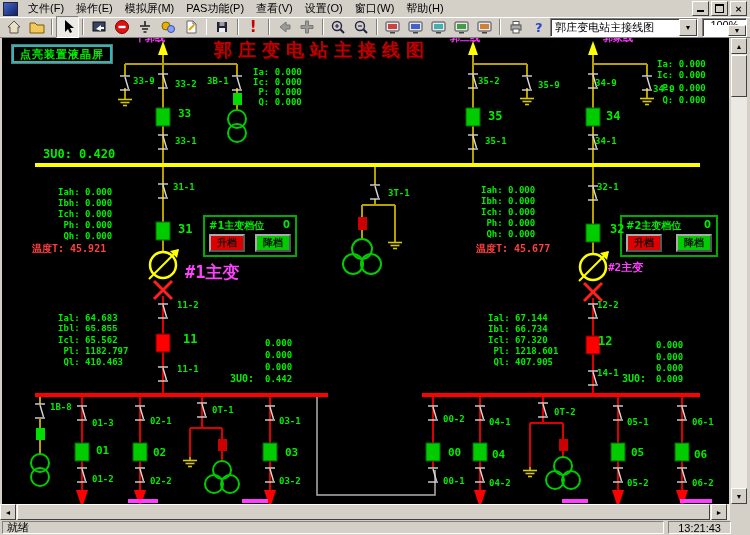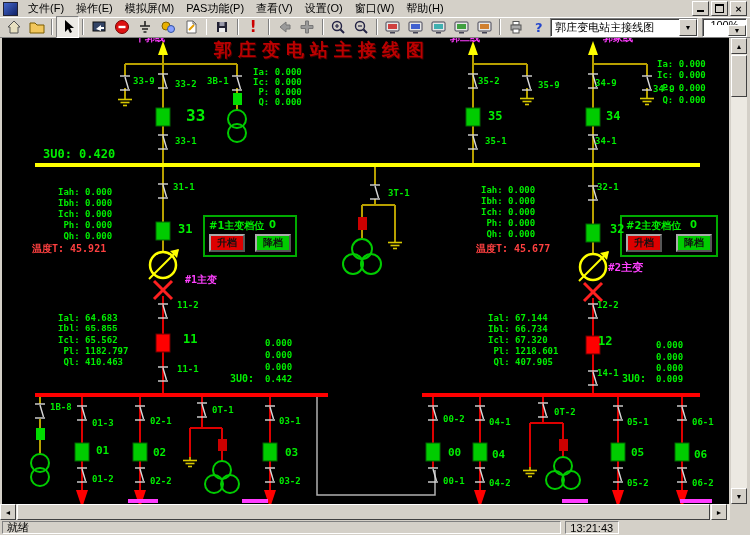--- a/index.html
+++ b/index.html
@@ -37,37 +37,37 @@
   .dtitle{position:absolute;left:212px;top:0;font:bold 18px "DejaVu Sans",sans-serif;letter-spacing:6px;
           color:#bb0000;text-shadow:1px 1px 0 #400000;white-space:nowrap;}
   .lcd{position:absolute;left:10px;top:7px;width:96px;height:14px;background:#000;
        border:2px solid #2ab8b8;outline:1px solid #707070;color:#00ee00;
        font:bold 11px "DejaVu Sans",sans-serif;display:flex;align-items:center;justify-content:center;
        letter-spacing:1px;white-space:nowrap;}
   .tpanel{position:absolute;background:#000;border:2px solid #00aa00;}
   .tp1{left:201px;top:177px;width:90px;height:38px;}
   .tp2{left:618px;top:177px;width:94px;height:38px;}
   .ttl{display:flex;justify-content:space-between;color:#00ee00;font:bold 10px "DejaVu Sans",sans-serif;
-       padding:2px 19px 1px 4px;white-space:nowrap;}
+       padding:2px 5px 1px 4px;white-space:nowrap;}
   .tbrow{display:flex;justify-content:space-between;padding:0 4px;}
   .tbtn{font:bold 10px "DejaVu Sans",sans-serif;color:#111;border:2px outset #aaa;padding:0 6px;height:14px;
         line-height:13px;white-space:nowrap;}
   .tbtn.up{background:#dd0000;}
   .tbtn.dn{background:#00cc00;}
   .sliver{position:absolute;height:4px;background:#ff3cff;}
   
   .vsb{position:absolute;left:731px;top:38px;width:16px;height:466px;background:#ece9e2;}
   .hsb{position:absolute;left:0px;top:504px;width:730px;height:16px;background:#ece9e2;}
   .sbtn{position:absolute;width:16px;height:16px;background:#d4d0c8;border:1px solid;
         border-color:#fff #404040 #404040 #fff;box-sizing:border-box;display:flex;align-items:center;
         justify-content:center;font-size:7px;color:#000;}
   .sthumb{position:absolute;background:#d4d0c8;border:1px solid;border-color:#fff #404040 #404040 #fff;box-sizing:border-box;}
   .corner{position:absolute;left:730px;top:504px;width:20px;height:16px;background:#d4d0c8;}
   
-  .status{position:absolute;left:0;top:520px;width:619px;height:15px;background:#d4d0c8;display:flex;align-items:center;}
+  .status{position:absolute;left:0;top:520px;width:731px;height:15px;background:#d4d0c8;display:flex;align-items:center;}
   .spanel{height:13px;border:1px solid;border-color:#808080 #fff #fff #808080;display:flex;align-items:center;
           padding:0 4px;box-sizing:border-box;}
   .sleft{margin-left:2px;width:676px;}
   .sright{margin-left:4px;width:64px;justify-content:center;}
 </style>
 </head>
 <body>
 
 <div id="win">
 
@@ -424,20 +424,21 @@
         <polygon points="74,452 86,452 80,470"></polygon>
         <polygon points="132,452 144,452 138,470"></polygon>
         <polygon points="262,452 274,452 268,470"></polygon>
         <polygon points="472,452 484,452 478,470"></polygon>
         <polygon points="610,452 622,452 616,470"></polygon>
         <polygon points="674,452 686,452 680,470"></polygon>
       </g>
     </svg>
 
     <div class="dtitle">郭庄变电站主接线图</div>
+    <div class="lcd">点亮装置液晶屏</div>
 
     <div class="tpanel tp1">
       <div class="ttl">
         <span>#1主变档位</span>
         <span>0</span>
       </div>
       <div class="tbrow">
         <span class="tbtn up">升档</span>
         <span class="tbtn dn">降档</span>
       </div>
@@ -464,21 +465,21 @@
       <div class="dlab" style="left: 251px; top: 40px;">Ic: 0.000</div>
       <div class="dlab" style="left: 251px; top: 50px;"> P: 0.000</div>
       <div class="dlab" style="left: 251px; top: 60px;"> Q: 0.000</div>
       <div class="dlab" style="left: 655px; top: 22px;">Ia: 0.000</div>
       <div class="dlab" style="left: 655px; top: 33px;">Ic: 0.000</div>
       <div class="dlab" style="left: 655px; top: 46px;"> P: 0.000</div>
       <div class="dlab" style="left: 655px; top: 58px;"> Q: 0.000</div>
       <div class="dlab" style="left: 131px; top: 39px;">33-9</div>
       <div class="dlab" style="left: 173px; top: 42px;">33-2</div>
       <div class="dlab" style="left: 205px; top: 39px;">3B-1</div>
-      <div class="dlab" style="left: 184px; top: 70px; font-size: 16px;">33</div>
+      <div class="dlab" style="left: 176px; top: 70px; font-size: 11px;">33</div>
       <div class="dlab" style="left: 173px; top: 99px;">33-1</div>
       <div class="dlab" style="left: 476px; top: 39px;">35-2</div>
       <div class="dlab" style="left: 536px; top: 43px;">35-9</div>
       <div class="dlab" style="left: 486px; top: 72px; font-size: 12px;">35</div>
       <div class="dlab" style="left: 483px; top: 99px;">35-1</div>
       <div class="dlab" style="left: 593px; top: 41px;">34-9</div>
       <div class="dlab" style="left: 651px; top: 47px;">34-9</div>
       <div class="dlab" style="left: 604px; top: 72px; font-size: 12px;">34</div>
       <div class="dlab" style="left: 593px; top: 99px;">34-1</div>
       <div class="dlab" style="left: 41px; top: 110px; font-size: 12px;">3U0: 0.420</div>
@@ -492,21 +493,21 @@
       <div class="dlab" style="left: 479px; top: 159px;">Ibh: 0.000</div>
       <div class="dlab" style="left: 479px; top: 170px;">Ich: 0.000</div>
       <div class="dlab" style="left: 479px; top: 181px;"> Ph: 0.000</div>
       <div class="dlab" style="left: 479px; top: 192px;"> Qh: 0.000</div>
       <div class="dlab" style="left: 474px; top: 206px; color: rgb(255, 64, 64); font-size: 10px;">温度T: 45.677</div>
       <div class="dlab" style="left: 171px; top: 145px;">31-1</div>
       <div class="dlab" style="left: 176px; top: 185px; font-size: 12px;">31</div>
       <div class="dlab" style="left: 386px; top: 145px; margin-top: 6px;">3T-1</div>
       <div class="dlab" style="left: 595px; top: 145px;">32-1</div>
       <div class="dlab" style="left: 608px; top: 185px; font-size: 12px;">32</div>
-      <div class="dlab" style="left: 183px; top: 237px; color: rgb(255, 64, 255); font-size: 10px; text-align: right;">#1主变</div>
+      <div class="dlab" style="left: 183px; top: 226px; color: rgb(255, 64, 255); font-size: 17px; text-align: right;">#1主变</div>
       <div class="dlab" style="left: 606px; top: 224px; color: rgb(255, 64, 255); font-size: 11px;">#2主变</div>
       <div class="dlab" style="left: 175px; top: 263px;">11-2</div>
       <div class="dlab" style="left: 181px; top: 295px; font-size: 12px;">11</div>
       <div class="dlab" style="left: 175px; top: 327px;">11-1</div>
       <div class="dlab" style="left: 595px; top: 263px;">12-2</div>
       <div class="dlab" style="left: 596px; top: 297px; font-size: 12px;">12</div>
       <div class="dlab" style="left: 595px; top: 331px;">14-1</div>
       <div class="dlab" style="left: 56px; top: 276px;">Ial: 64.683</div>
       <div class="dlab" style="left: 56px; top: 287px; font-family: Liberation Mono, monospace;">Ibl: 65.855</div>
       <div class="dlab" style="left: 56px; top: 298px;">Icl: 65.562</div>

